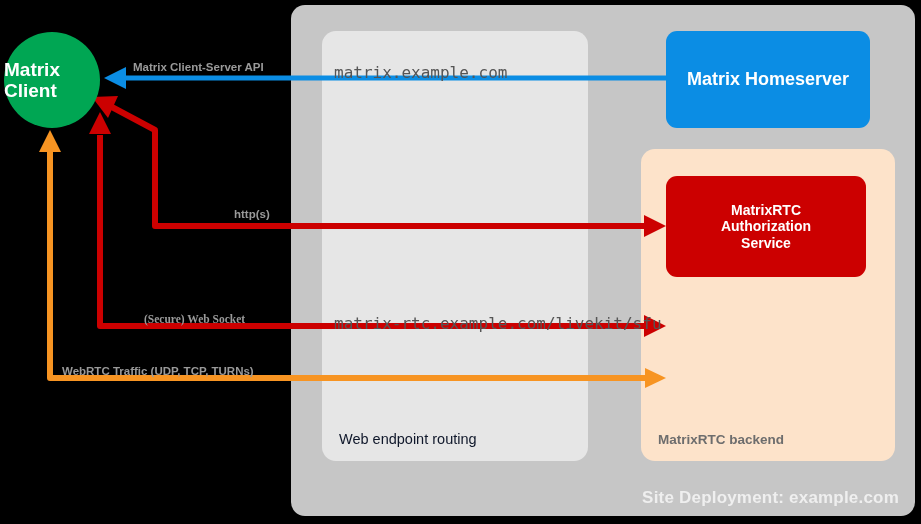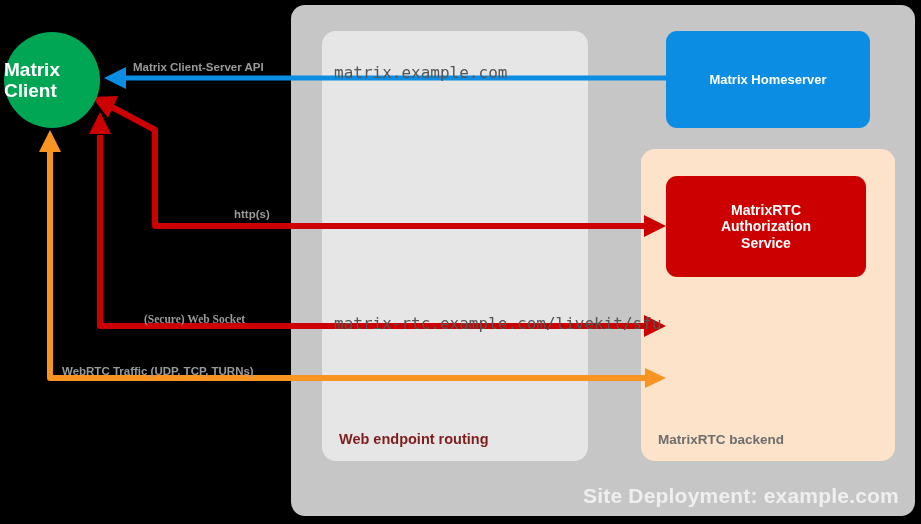--- a/index.html
+++ b/index.html
@@ -23,21 +23,21 @@
     top: 5px;
     width: 624px;
     height: 511px;
     background: #c6c6c6;
     border-radius: 14px;
   }
   .site-label {
     position: absolute;
     right: 16px;
     bottom: 8px;
-    font-size: 21px;
+    font-size: 17px;
     font-weight: bold;
     color: #efefef;
     letter-spacing: .2px;
     white-space: nowrap;
     margin-left: 32px;
   }
 
   .routing-box {
     position: absolute;
     left: 322px;
@@ -45,22 +45,22 @@
     width: 266px;
     height: 430px;
     background: #e6e6e6;
     border-radius: 14px;
   }
   .routing-label {
     position: absolute;
     left: 17px;
     bottom: 14px;
     font-size: 14.5px;
-    font-weight: bold;
-    color: #7f1d1d;
+    font-weight: normal;
+    color: #0f172a;
     white-space: nowrap;
   }
 
   .backend-box {
     position: absolute;
     left: 641px;
     top: 149px;
     width: 254px;
     height: 312px;
     background: #fde3ca;
@@ -106,21 +106,21 @@
     align-items: center;
     justify-content: center;
     text-align: center;
     line-height: 1.18;
     z-index: 5;
   }
   .node-homeserver {
     left: 666px; top: 31px;
     width: 204px; height: 97px;
     background: #0b8de4;
-    font-size: 13px;
+    font-size: 18px;
   }
   .node-auth {
     left: 666px; top: 176px;
     width: 200px; height: 101px;
     background: #cc0000;
     font-size: 14px;
     flex-direction: column;
   }
   .node-sfu {
     left: 668px; top: 307px;

